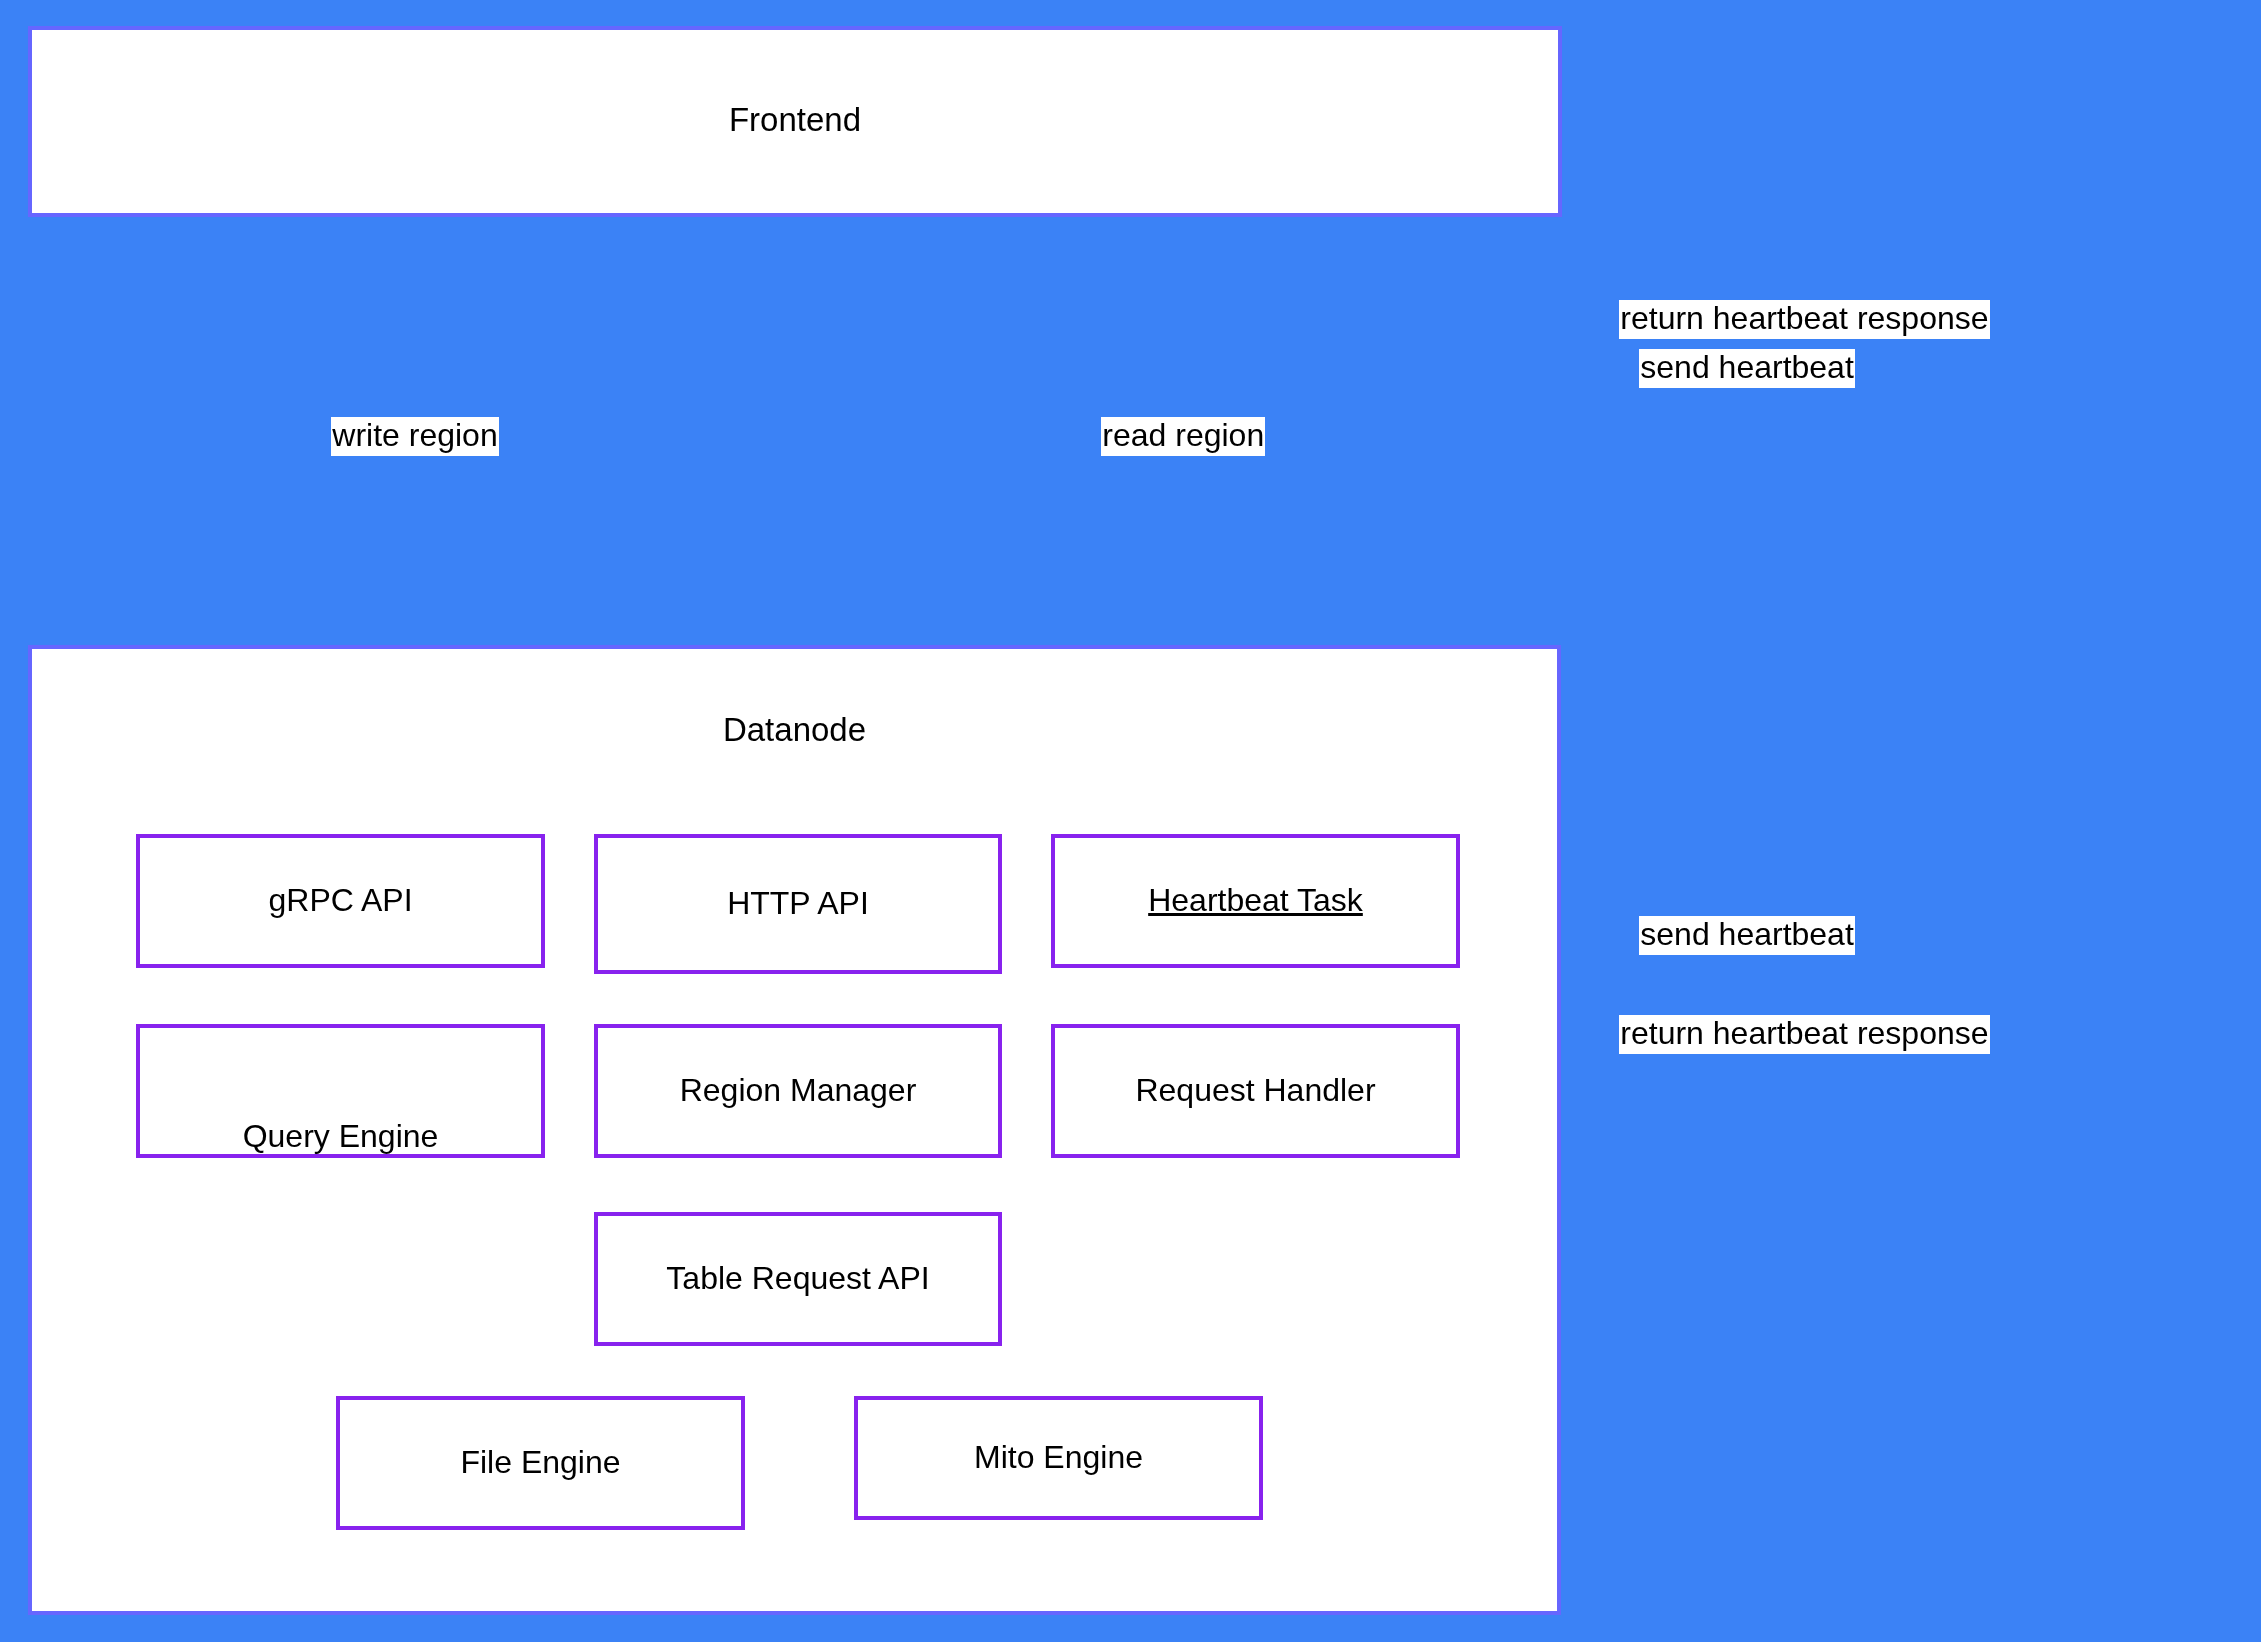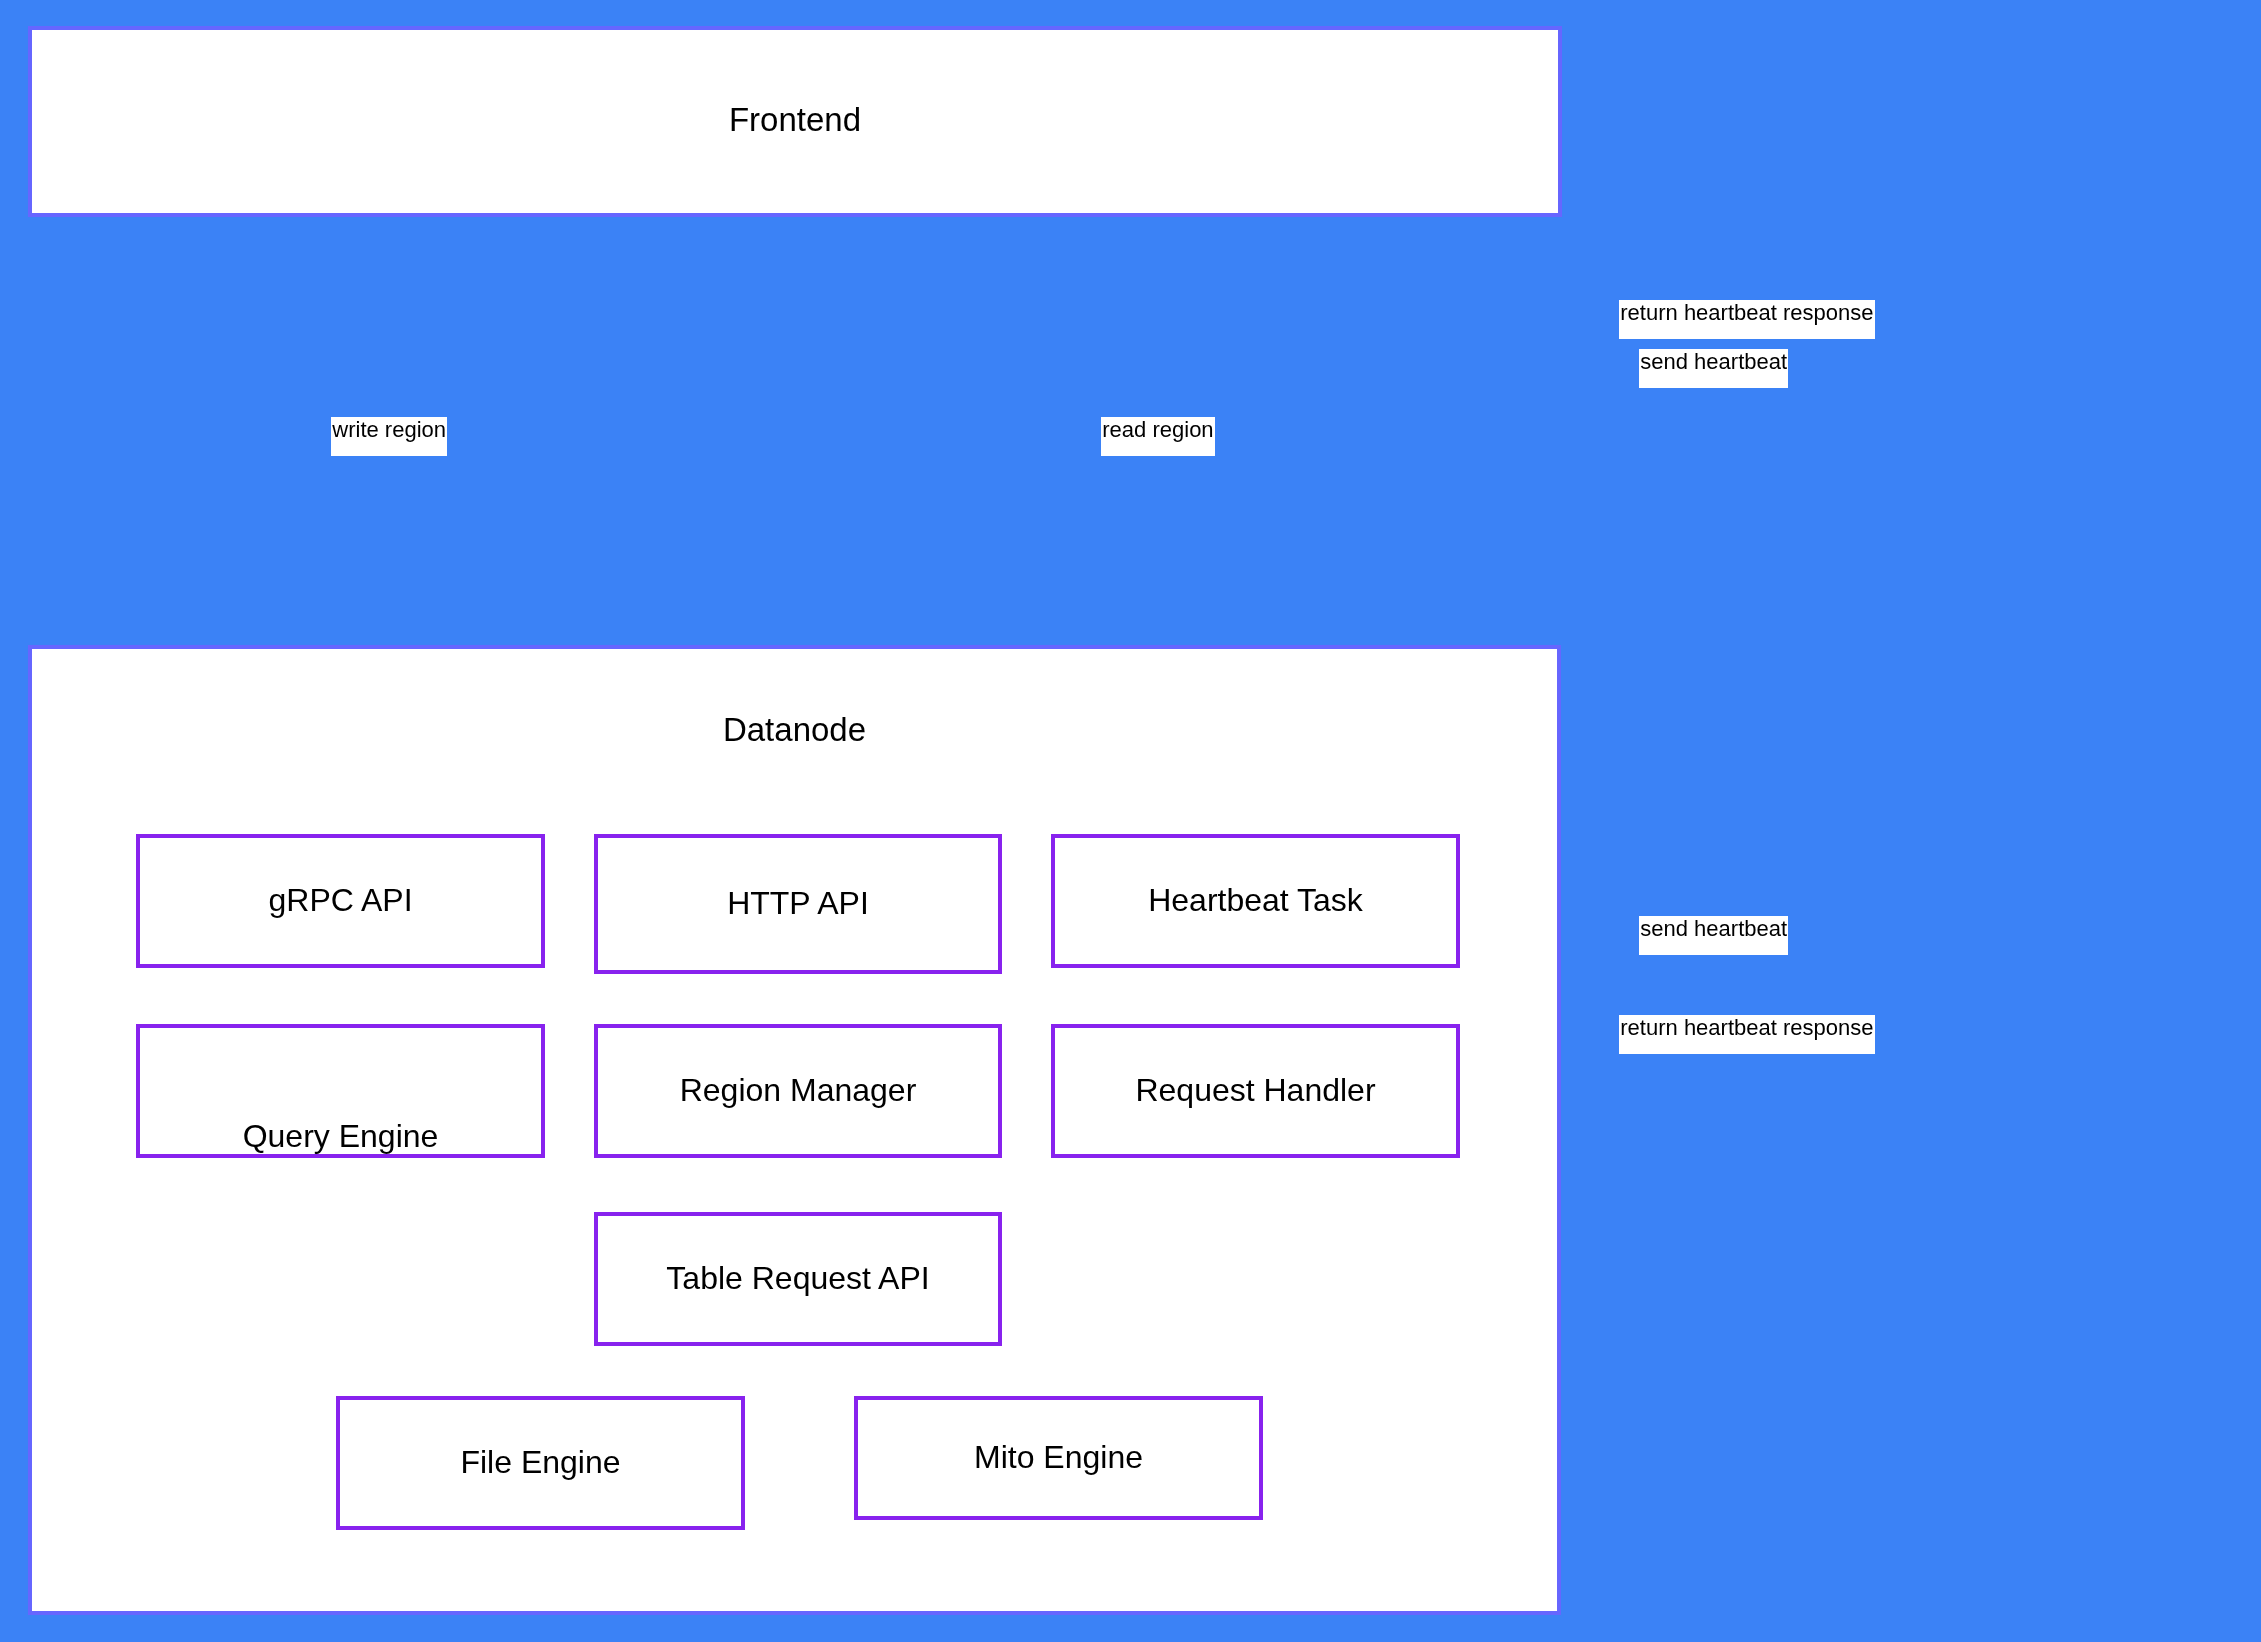--- a/index.html
+++ b/index.html
@@ -40,21 +40,21 @@
     font-size:32px;
     line-height:1.1;
     white-space:nowrap;
     text-align:center;
   }
   
   .edge-label{
     position:absolute;
     background:#ffffff;
     color:#000000;
-    font-size:22px;
+    font-size:32px;
     line-height:1.12;
     white-space:nowrap;
     padding:1.3px 1.3px;
     box-sizing:border-box;
   }
 </style>
 </head>
 <body>
 
 <div id="stage">
@@ -68,21 +68,21 @@
     <span class="title" style="top: 63px;">Datanode</span>
   </div>
 
   <div id="component-layer">
       <div class="box inner" style="left: 136px; top: 834px; width: 409px; height: 134px;">
         <span>gRPC API</span>
       </div>
       <div class="box inner" style="left: 594px; top: 834px; width: 408px; height: 140px;">
         <span>HTTP API</span>
       </div>
-      <div class="box inner" style="left: 1051px; top: 834px; width: 409px; height: 134px;">
+      <div class="box inner" style="left: 1051px; top: 834px; width: 409px; height: 134px; text-decoration: underline;">
         <span>Heartbeat Task</span>
       </div>
       <div class="box inner" style="left: 136px; top: 1024px; width: 409px; height: 134px; align-items: flex-end;">
         <span>Query Engine</span>
       </div>
       <div class="box inner" style="left: 594px; top: 1024px; width: 408px; height: 134px;">
         <span>Region Manager</span>
       </div>
       <div class="box inner" style="left: 1051px; top: 1024px; width: 409px; height: 134px;">
         <span>Request Handler</span>

